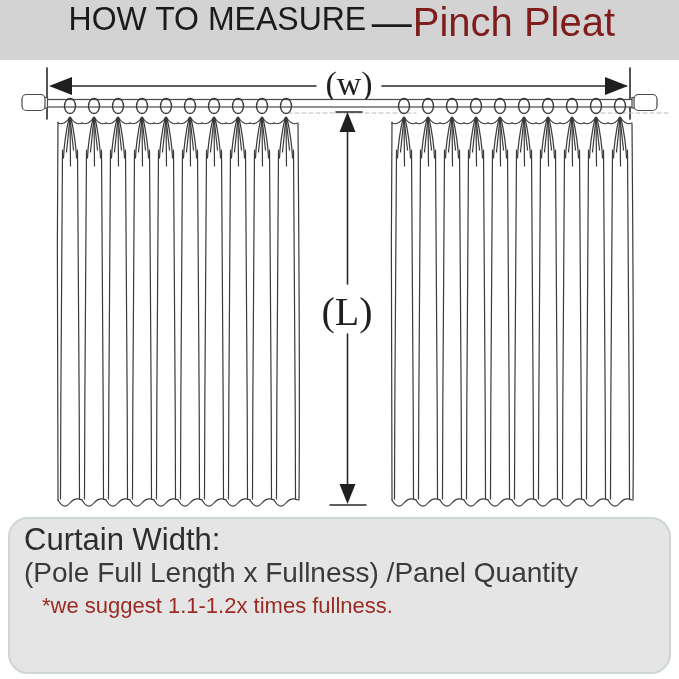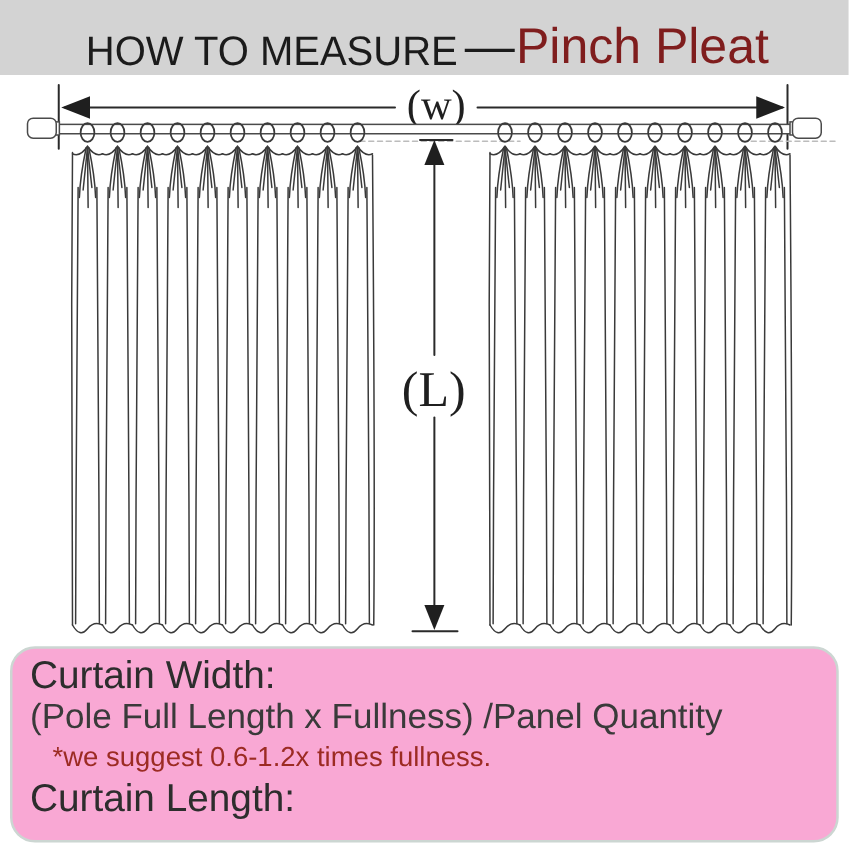--- a/index.html
+++ b/index.html
@@ -2,37 +2,37 @@
 <html><head>
 <meta charset="utf-8">
 <style>
   html,body{margin:0;padding:0;}
   body{
     width:679px;height:679px;position:relative;background:#ffffff;
     font-family:"Liberation Sans", sans-serif;overflow:hidden;
   }
   .header{
     position:absolute;left:0;top:0;width:679px;height:60px;
-    background:#d3d3d3;display:flex;align-items:flex-end;justify-content:center;
+    background:#d3d3d3;display:flex;align-items:flex-start;justify-content:center;
     z-index:3;
   }
   .header .title-main{
     font-size:33px;color:#1b1b1b;letter-spacing:0px;
     transform:scaleX(0.97);transform-origin:center;
   }
   .header .title-dash{font-size:40px;color:#1b1b1b;margin:0 1px;}
   .header .title-sub{font-size:40px;color:#7f1d1d;}
   .diagram-svg{position:absolute;left:0;top:0;z-index:1;}
   .measure-text{
     font-family:"Liberation Serif", serif;
     fill:#1f1f1f;
   }
   .info-box{
     position:absolute;left:8px;right:8px;top:517px;bottom:5px;
-    background:#f9a8d4;border:2px solid #ccd6d2;border-radius:20px;
+    background:#e5e5e5;border:2px solid #ccd6d2;border-radius:20px;
     padding:4px 14px 6px 14px;z-index:2;box-sizing:border-box;
   }
   .info-box h2{
     margin:0;font-size:31px;line-height:1.07;font-weight:500;color:#2d2d2d;
   }
   .info-box .formula, .info-box .instruction{
     margin:0;font-size:28px;line-height:1.18;font-weight:400;color:#3a3a3a;
   }
   .info-box .note{
     margin:5px 0 4px 18px;font-size:22px;line-height:1.1;color:#9c2b23;
@@ -131,15 +131,14 @@
     <line x1="347.5" y1="334" x2="347.5" y2="498"></line>
     <polygon points="347.5,112 339.5,132 355.5,132" fill="#1f1f1f" stroke="none"></polygon>
     <polygon points="347.5,504 339.5,484 355.5,484" fill="#1f1f1f" stroke="none"></polygon>
   </g>
   <text class="measure-text" x="347" y="325" font-size="40" text-anchor="middle" stroke="none">(L)</text>
 </svg>
 
 <div class="info-box">
   <h2>Curtain Width:</h2>
   <p class="formula">(Pole Full Length x Fullness) /Panel Quantity</p>
-  <p class="note">*we suggest 0.6-1.2x times fullness.</p>
-  <h2>Curtain Length:</h2>
+  <p class="note">*we suggest 1.1-1.2x times fullness.</p>
 </div>
 
 </body></html>

